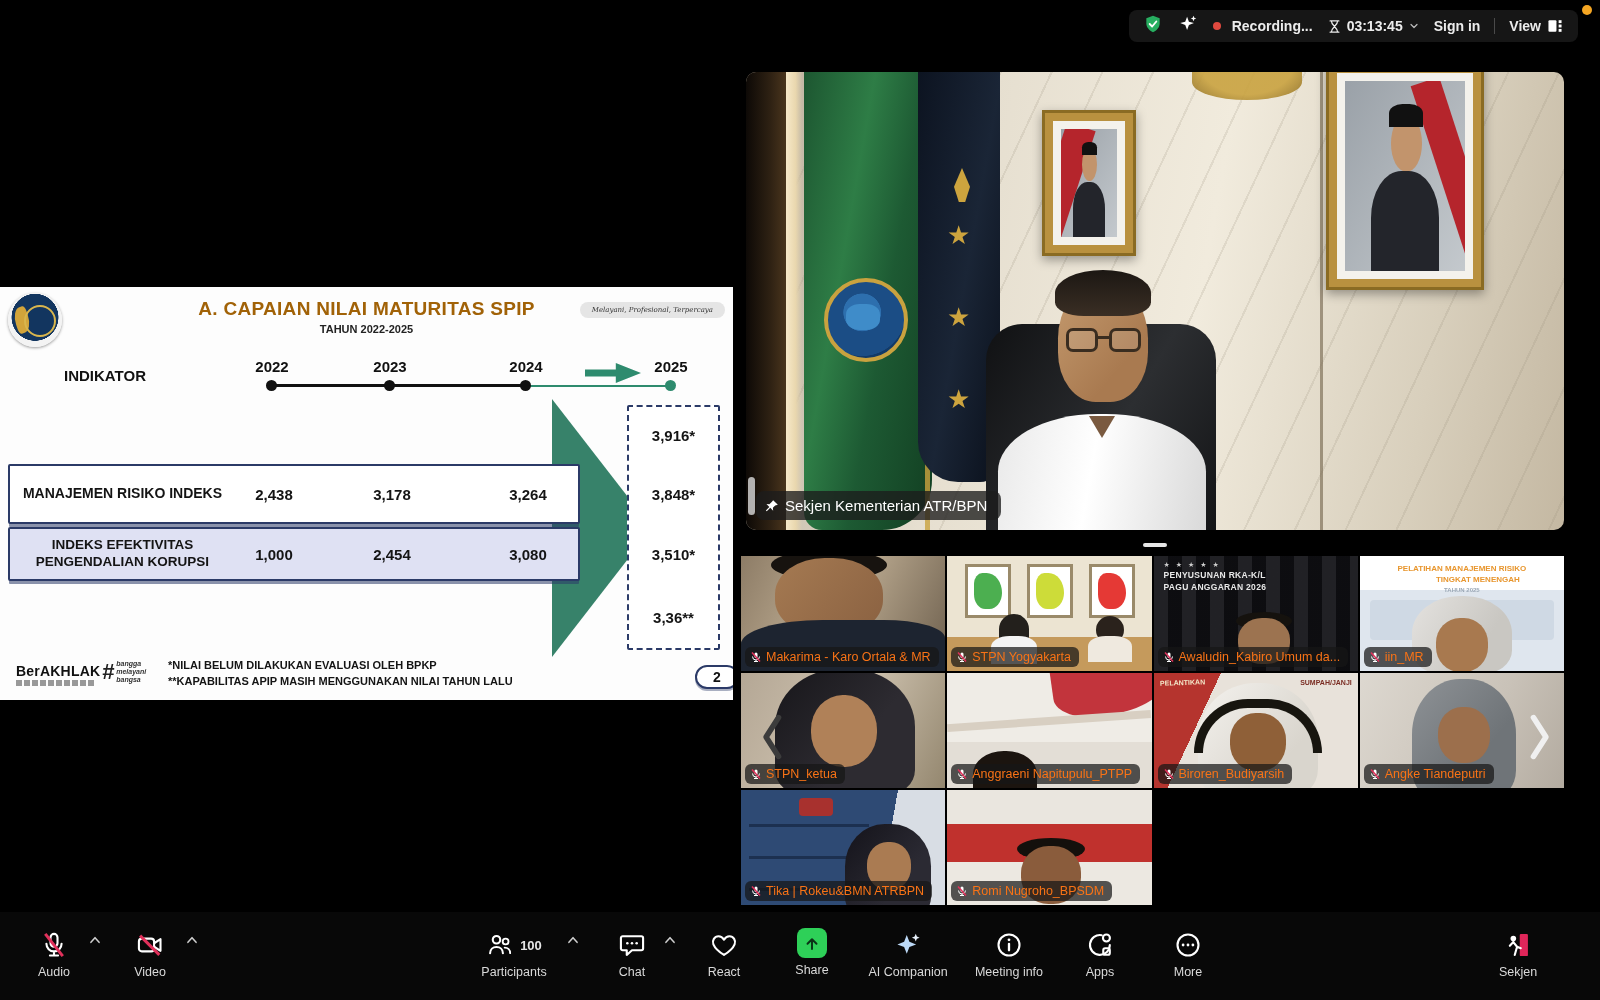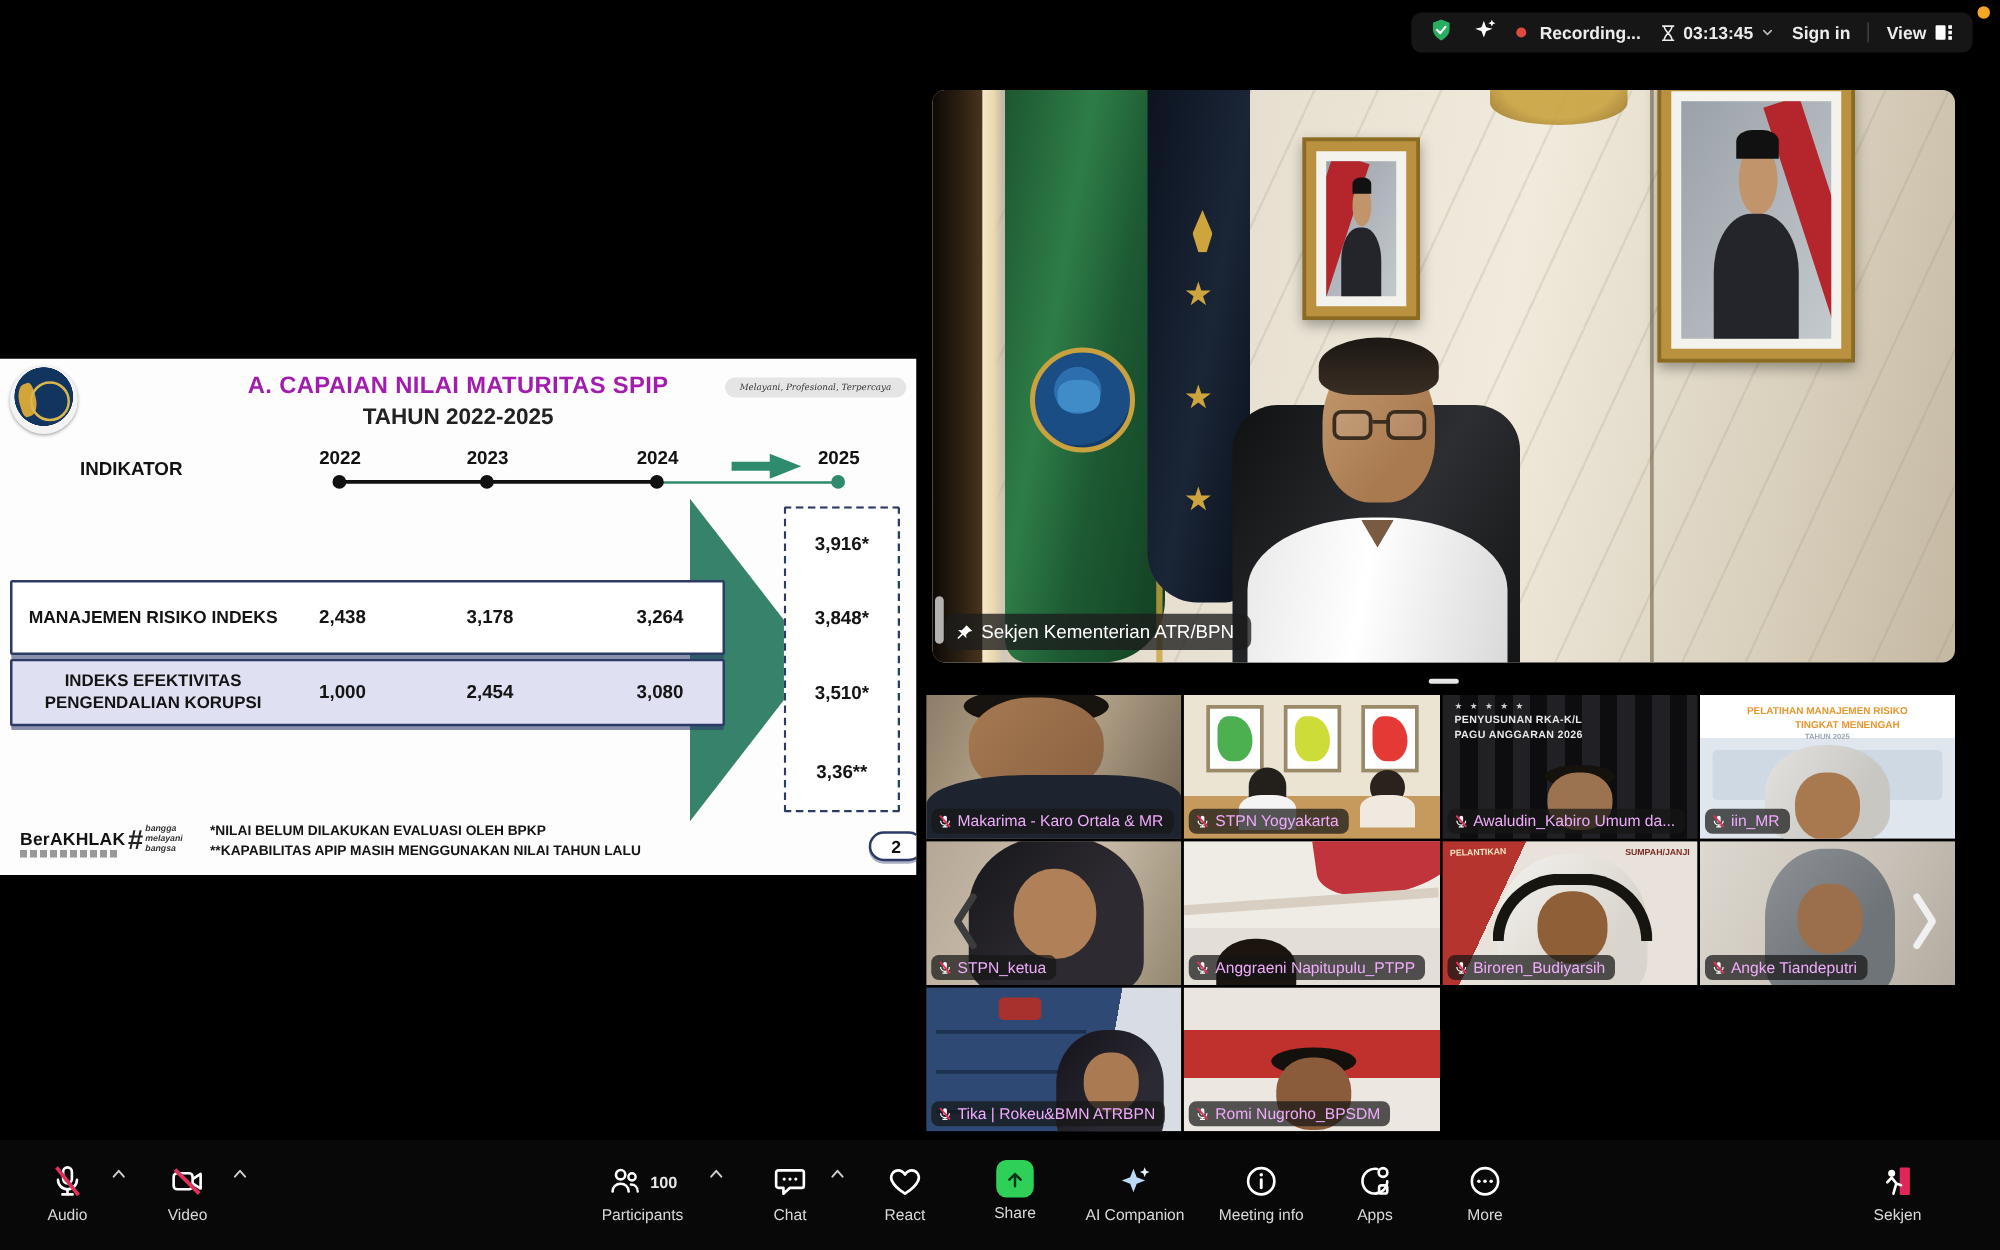--- a/index.html
+++ b/index.html
@@ -19,22 +19,22 @@
   
   .slide { position:absolute; left:0; top:287px; width:733px; height:413px; background:#fdfdfd; overflow:hidden; z-index:10; }
   .slide-logo { position:absolute; left:8px; top:6px; width:54px; height:54px; border-radius:50%;
                 background:radial-gradient(circle at 50% 45%, #12355f 0 58%, #f3f3f3 59% 78%, #cfcfcf 79% 100%);
                 box-shadow:0 1px 3px rgba(0,0,0,.4); }
   .slide-logo:before { content:""; position:absolute; left:7px; top:14px; width:14px; height:26px;
                 background:#d2a43a; border-radius:60% 20% 60% 20%; transform:rotate(-18deg); }
   .slide-logo:after { content:""; position:absolute; left:16px; top:12px; width:28px; height:28px; border-radius:50%;
                 border:2px solid #d9b64e; }
   .slide-title { position:absolute; left:0; top:11px; width:100%; text-align:center; font-size:19px; font-weight:800;
-                 color:#a21caf; letter-spacing:.3px; }
-  .slide-subtitle { position:absolute; left:0; top:36px; width:100%; text-align:center; font-size:18px; font-weight:700; color:#222; }
+                 color:#a16207; letter-spacing:.3px; }
+  .slide-subtitle { position:absolute; left:0; top:36px; width:100%; text-align:center; font-size:11px; font-weight:700; color:#222; }
   .motto-pill { position:absolute; right:8px; top:15px; background:#e5e5e5; border-radius:10px; padding:4px 12px;
                 font-family:"DejaVu Serif", serif; font-style:italic; font-size:7px; color:#333; }
   .indikator { position:absolute; left:30px; top:80px; width:150px; text-align:center; font-size:15px; font-weight:800; color:#111; }
   .year-label { position:absolute; top:71px; width:70px; text-align:center; font-size:15px; font-weight:800; color:#111; }
   .tl-line-black { position:absolute; left:272px; top:97px; width:254px; height:3px; background:#111; }
   .tl-line-green { position:absolute; left:526px; top:98px; width:144px; height:2px; background:#2e8b6e; }
   .tl-dot { position:absolute; top:93px; width:11px; height:11px; border-radius:50%; background:#111; }
   .tl-dot.green { background:#2e8b6e; }
   .year-arrow { position:absolute; left:585px; top:76px; width:56px; height:20px; background:#2e8b6e;
                 clip-path:polygon(0 32%, 55% 32%, 55% 0, 100% 50%, 55% 100%, 55% 68%, 0 68%); }
@@ -111,21 +111,21 @@
   .mv-nametag span { color:#fff; font-size:15px; }
   .resize-pill { position:absolute; left:2px; top:405px; width:7px; height:38px; border-radius:4px; background:#cfcfcf; opacity:.85; }
   .divider-handle { position:absolute; left:1143px; top:543px; width:24px; height:4px; border-radius:2px; background:#e6e6e6; z-index:20; }
 
   
   .pgrid { position:absolute; left:741px; top:556px; width:823px; height:349px; display:grid;
            grid-template-columns:repeat(4,1fr); grid-template-rows:repeat(3,1fr); gap:2px; z-index:10; }
   .tile { position:relative; overflow:hidden; background:#1a1a1a; }
   .tile-tag { position:absolute; left:4px; bottom:4px; max-width:calc(100% - 4px); display:flex; align-items:center; gap:4px;
               background:rgba(22,22,22,.72); border-radius:6px; padding:3px 8px 3px 5px; white-space:nowrap; overflow:hidden; }
-  .tile-tag span { color:#f0abfc; font-size:12.5px; }
+  .tile-tag span { color:#f97316; font-size:12.5px; }
   .scene { position:absolute; inset:0; }
   .t0 .scene { background:linear-gradient(115deg,#8d7c66,#bfae94 45%, #6e604e); }
   .t0 .head { position:absolute; left:34px; top:2px; width:108px; height:78px; border-radius:46%;
               background:linear-gradient(130deg,#a57a52,#8a6141); }
   .t0 .hair { position:absolute; left:30px; top:-6px; width:116px; height:30px; border-radius:50%; background:#17130f; }
   .t0 .suit { position:absolute; left:0px; top:64px; width:204px; height:60px; background:#1d2430; border-radius:40% 30% 0 0; }
   .t1 .scene { background:linear-gradient(120deg,#8b8b93,#5b5b63 55%, #3f3f46); }
   .t1 .blur { position:absolute; left:70px; top:6px; width:130px; height:120px; border-radius:45%;
               background:radial-gradient(circle at 50% 40%, #2e2e34 0 55%, rgba(46,46,52,0) 75%); filter:blur(4px); }
   .t2 .scene { background:linear-gradient(#ece4d2 0 70%, #c59a5c 70% 100%); }

